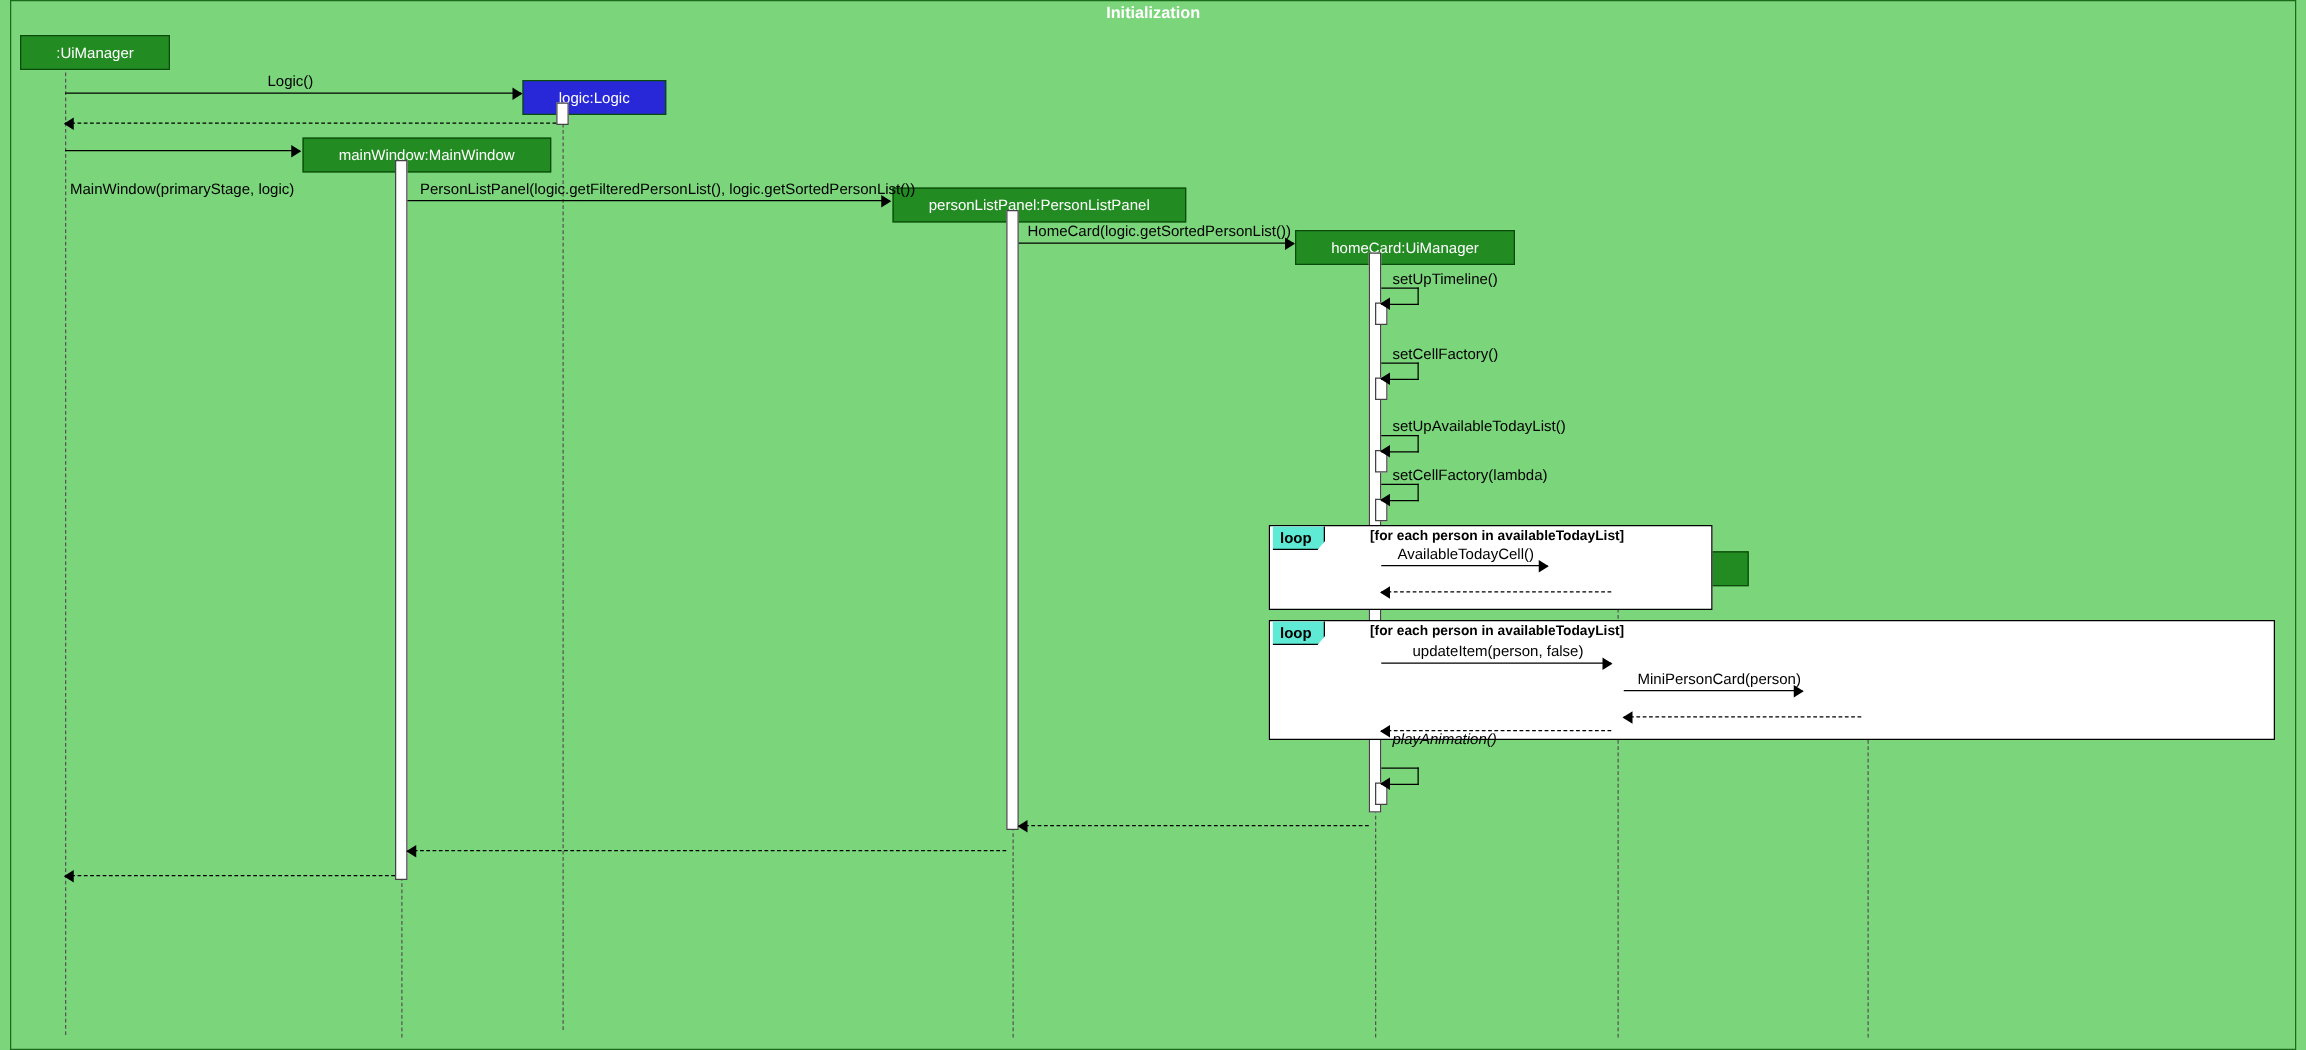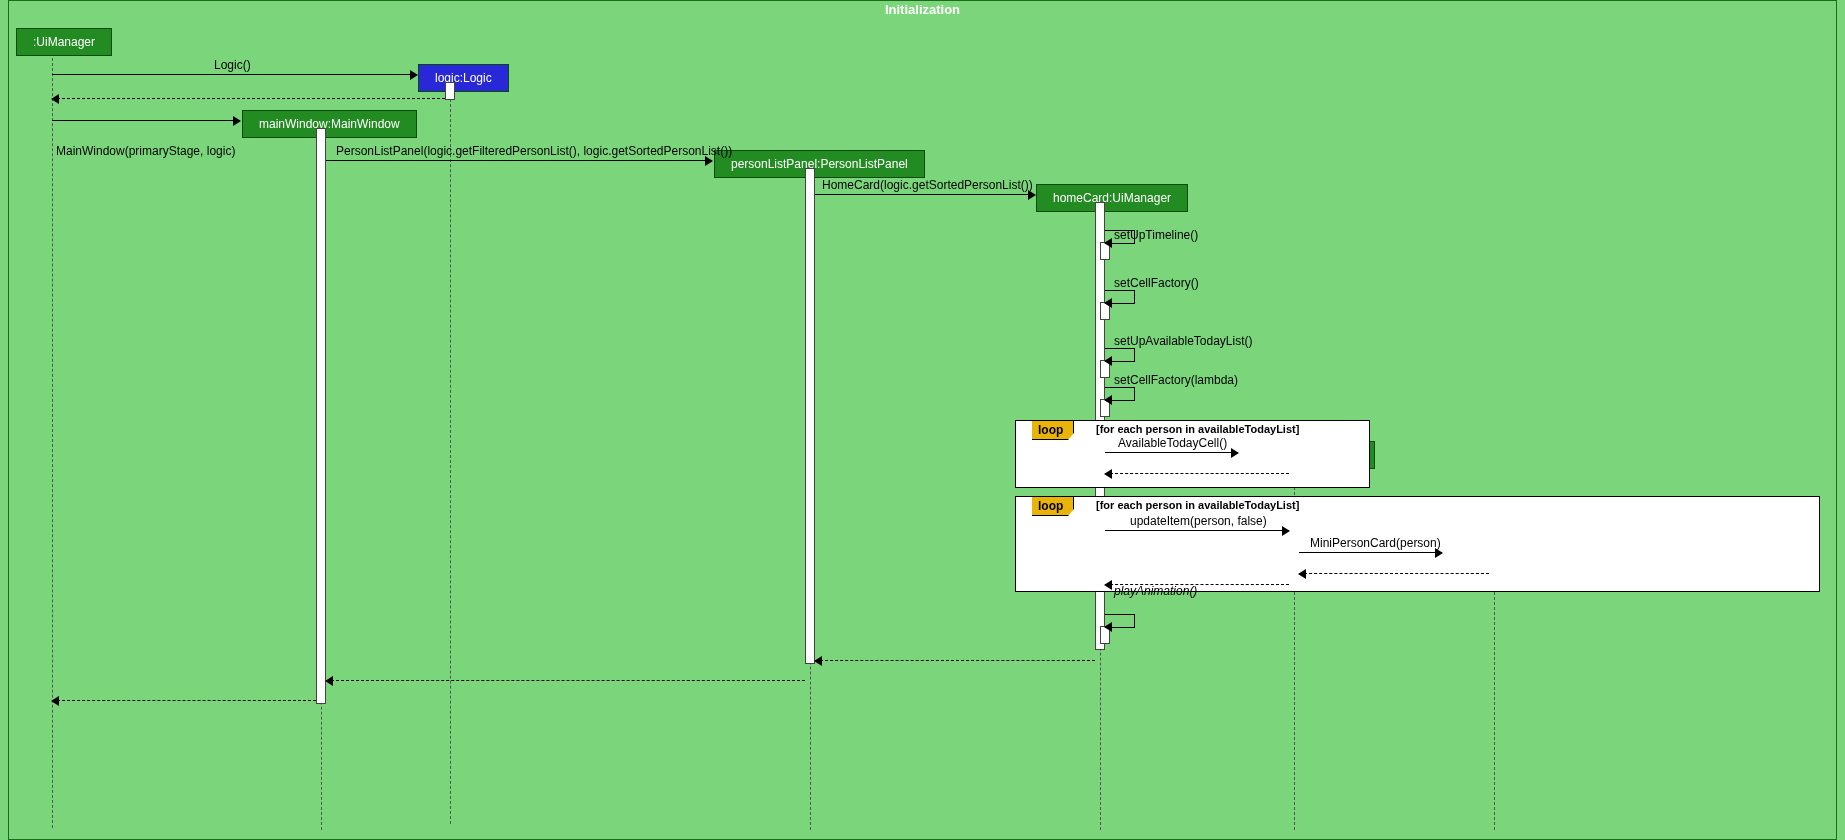--- a/index.html
+++ b/index.html
@@ -21,21 +21,21 @@
     font-weight: bold;
     font-size: 13px;
   }
   .frame-border {
     position: absolute;
     top: 0; left: 8px; right: 8px; bottom: 0;
     border: 1px solid #1a6b1a;
   }
   .participant {
     position: absolute;
-    padding: 6px 16px;
+    padding: 6px 28px;
     color: white;
     font-size: 12px;
     border: 1px solid #0a4a0a;
     white-space: nowrap;
   }
   .green-box { background: #228b22; }
   .blue-box { background: #2828d8; border: 1px solid #0a4a0a; }
   .lifeline {
     position: absolute;
     border-left: 1px dashed #555;
@@ -75,22 +75,22 @@
     border-top: 5px solid transparent;
     border-bottom: 5px solid transparent;
   }
   .loop-frame {
     position: absolute;
     background: white;
     border: 1px solid black;
   }
   .loop-tag {
     position: absolute;
-    top: 0; left: 16px;
-    background: #eab308;
+    top: 0; left: 2px;
+    background: #5eead4;
     border-right: 1px solid black;
     border-bottom: 1px solid black;
     padding: 2px 10px 2px 6px;
     font-weight: bold;
     font-size: 12px;
     clip-path: polygon(0 0, 100% 0, 100% 60%, 85% 100%, 0 100%);
   }
   .loop-guard {
     position: absolute;
     top: 2px;
@@ -154,21 +154,21 @@
 <div class="msg-line arrow-right" style="left:52px; top:120px; width:188px;"></div>
 <div class="msg-label" style="left:56px; top:104px;margin-top:40px;">MainWindow(primaryStage, logic)</div>
 
 <div class="msg-line arrow-right" style="left:326px; top:160px; width:386px;"></div>
 <div class="msg-label" style="left:336px; top:144px;">PersonListPanel(logic.getFilteredPersonList(), logic.getSortedPersonList())</div>
 
 <div class="msg-line arrow-right" style="left:815px; top:194px; width:220px;"></div>
 <div class="msg-label" style="left:822px; top:178px;">HomeCard(logic.getSortedPersonList())</div>
 
 <div class="self-msg" style="left:1105px; top:230px; width:30px; height:14px;"></div>
-<div class="msg-label" style="left:1114px; top:216px;margin-top:12px;">setUpTimeline()</div>
+<div class="msg-label" style="left:1114px; top:216px;">setUpTimeline()</div>
 
 <div class="self-msg" style="left:1105px; top:290px; width:30px; height:14px;"></div>
 <div class="msg-label" style="left:1114px; top:276px;">setCellFactory()</div>
 
 <div class="self-msg" style="left:1105px; top:348px; width:30px; height:14px;"></div>
 <div class="msg-label" style="left:1114px; top:334px;">setUpAvailableTodayList()</div>
 
 <div class="self-msg" style="left:1105px; top:387px; width:30px; height:14px;"></div>
 <div class="msg-label" style="left:1114px; top:373px;">setCellFactory(lambda)</div>
 

